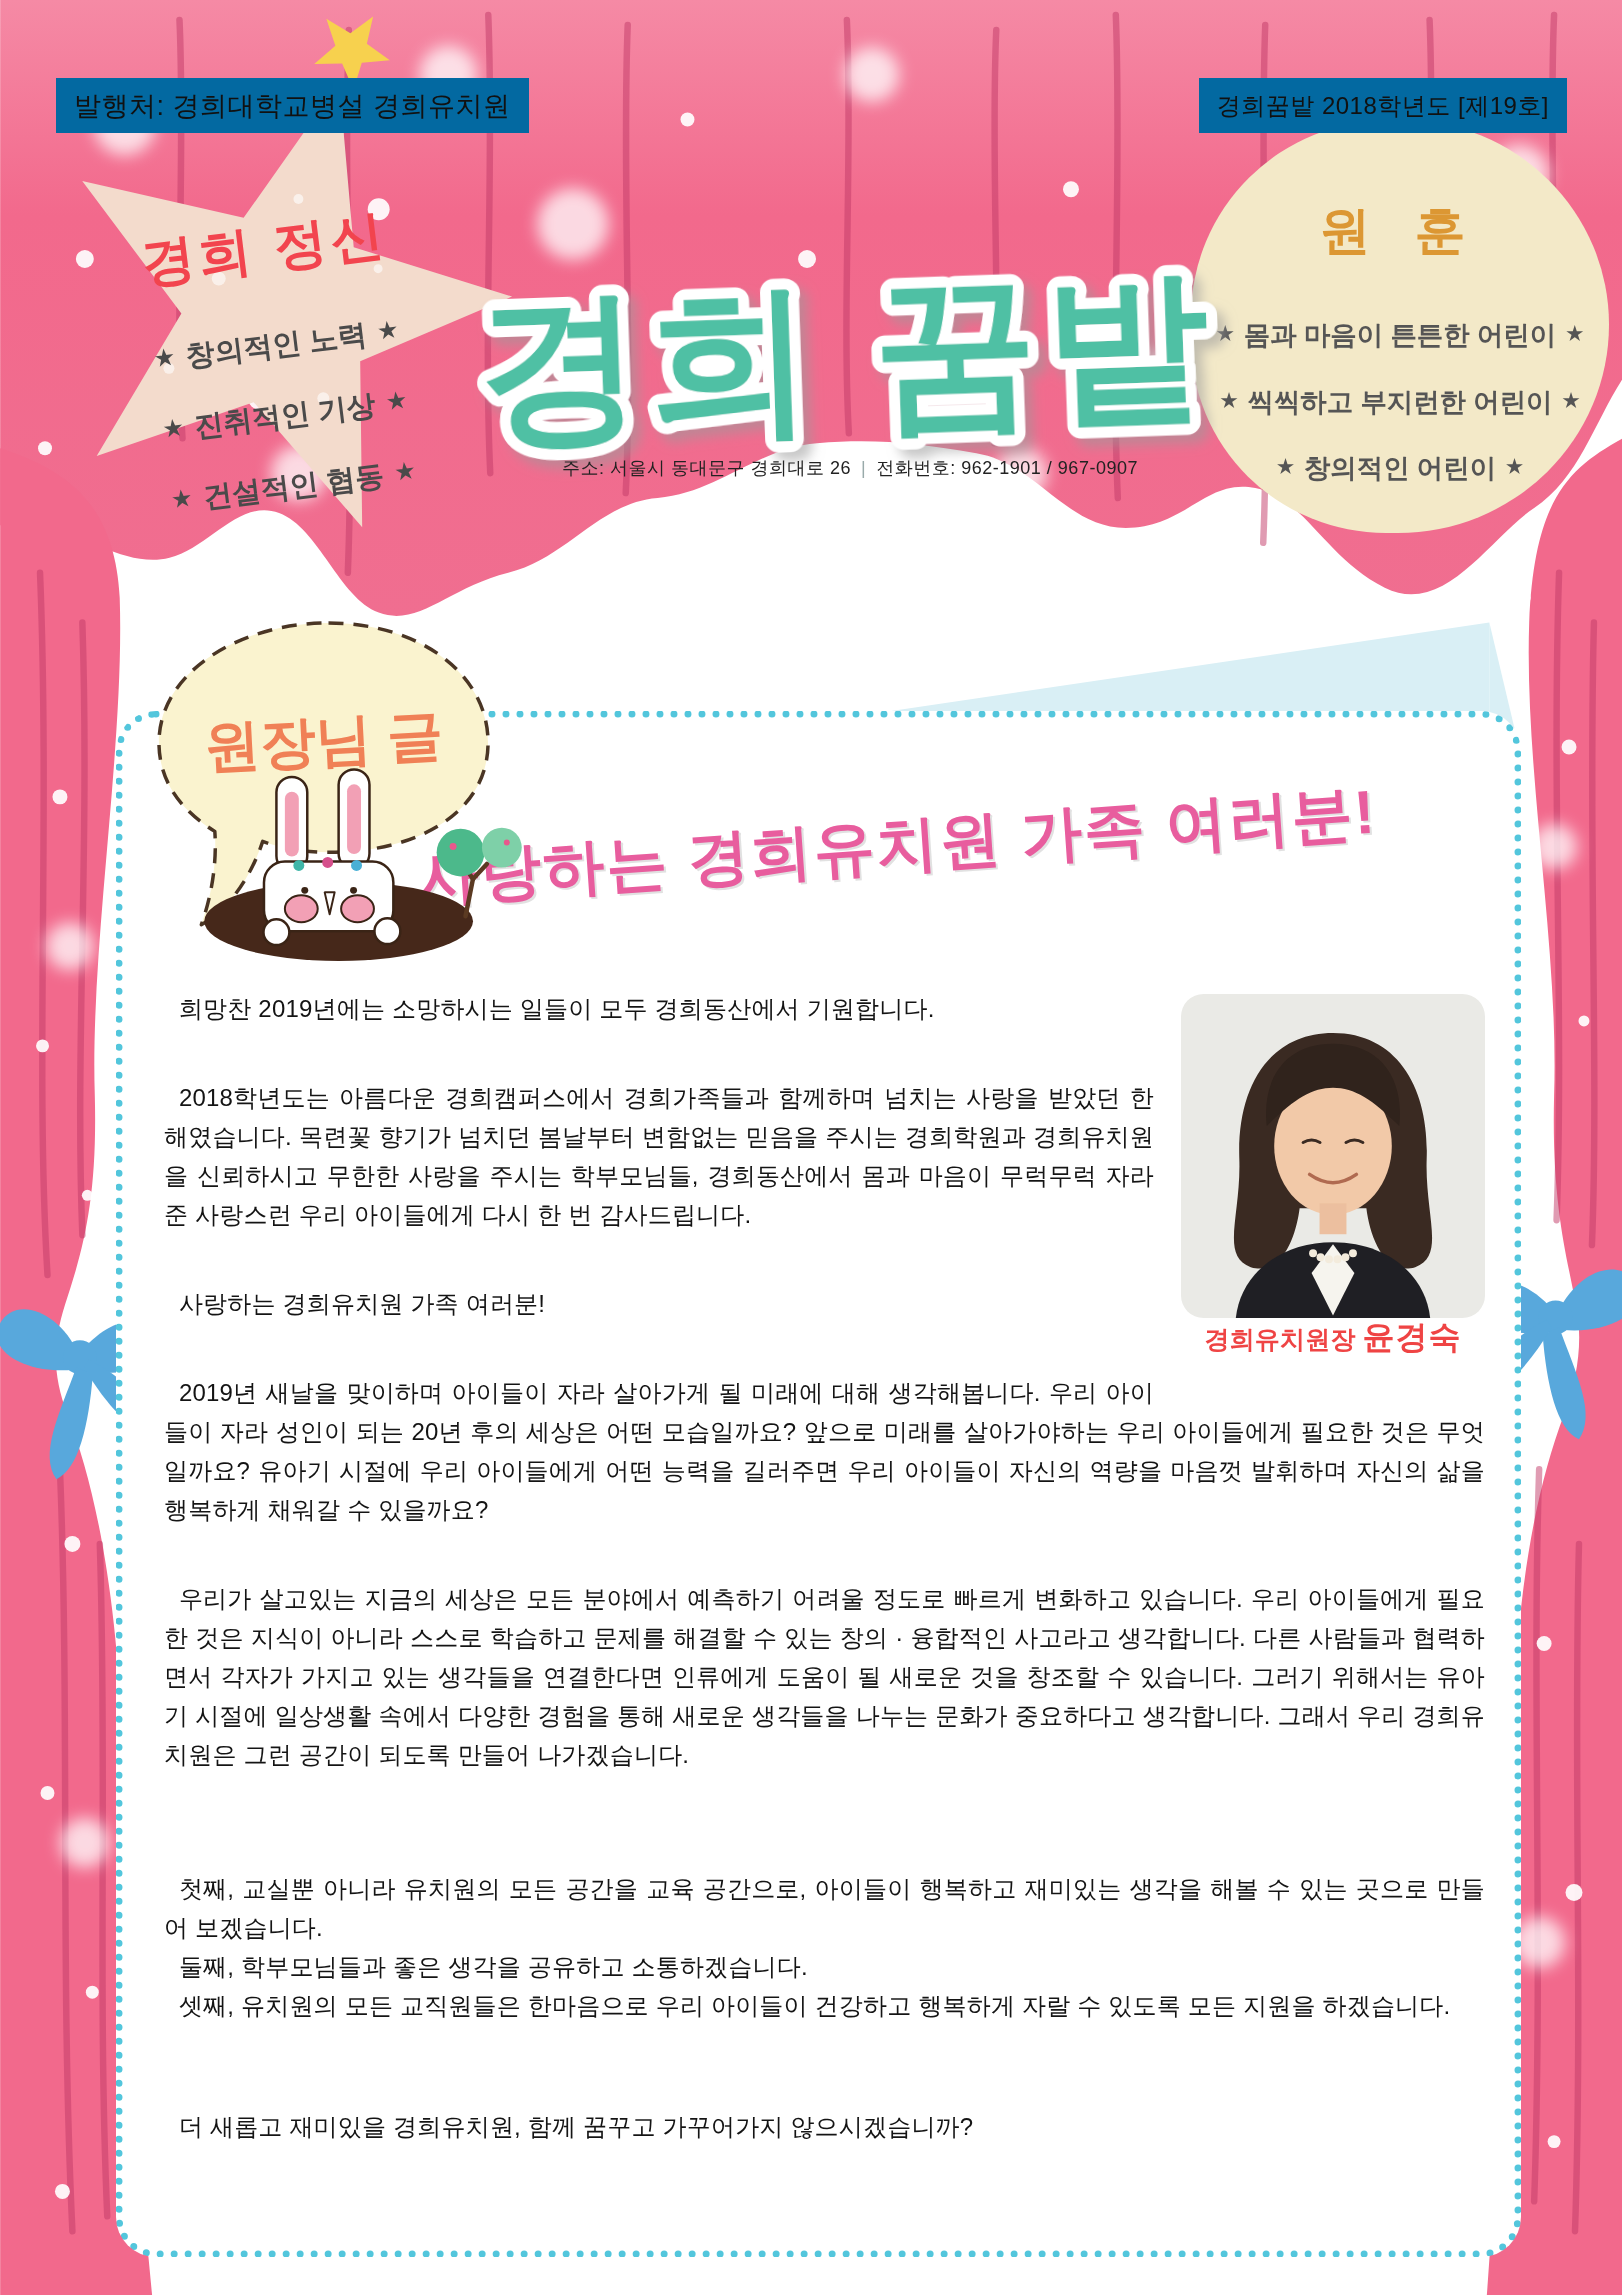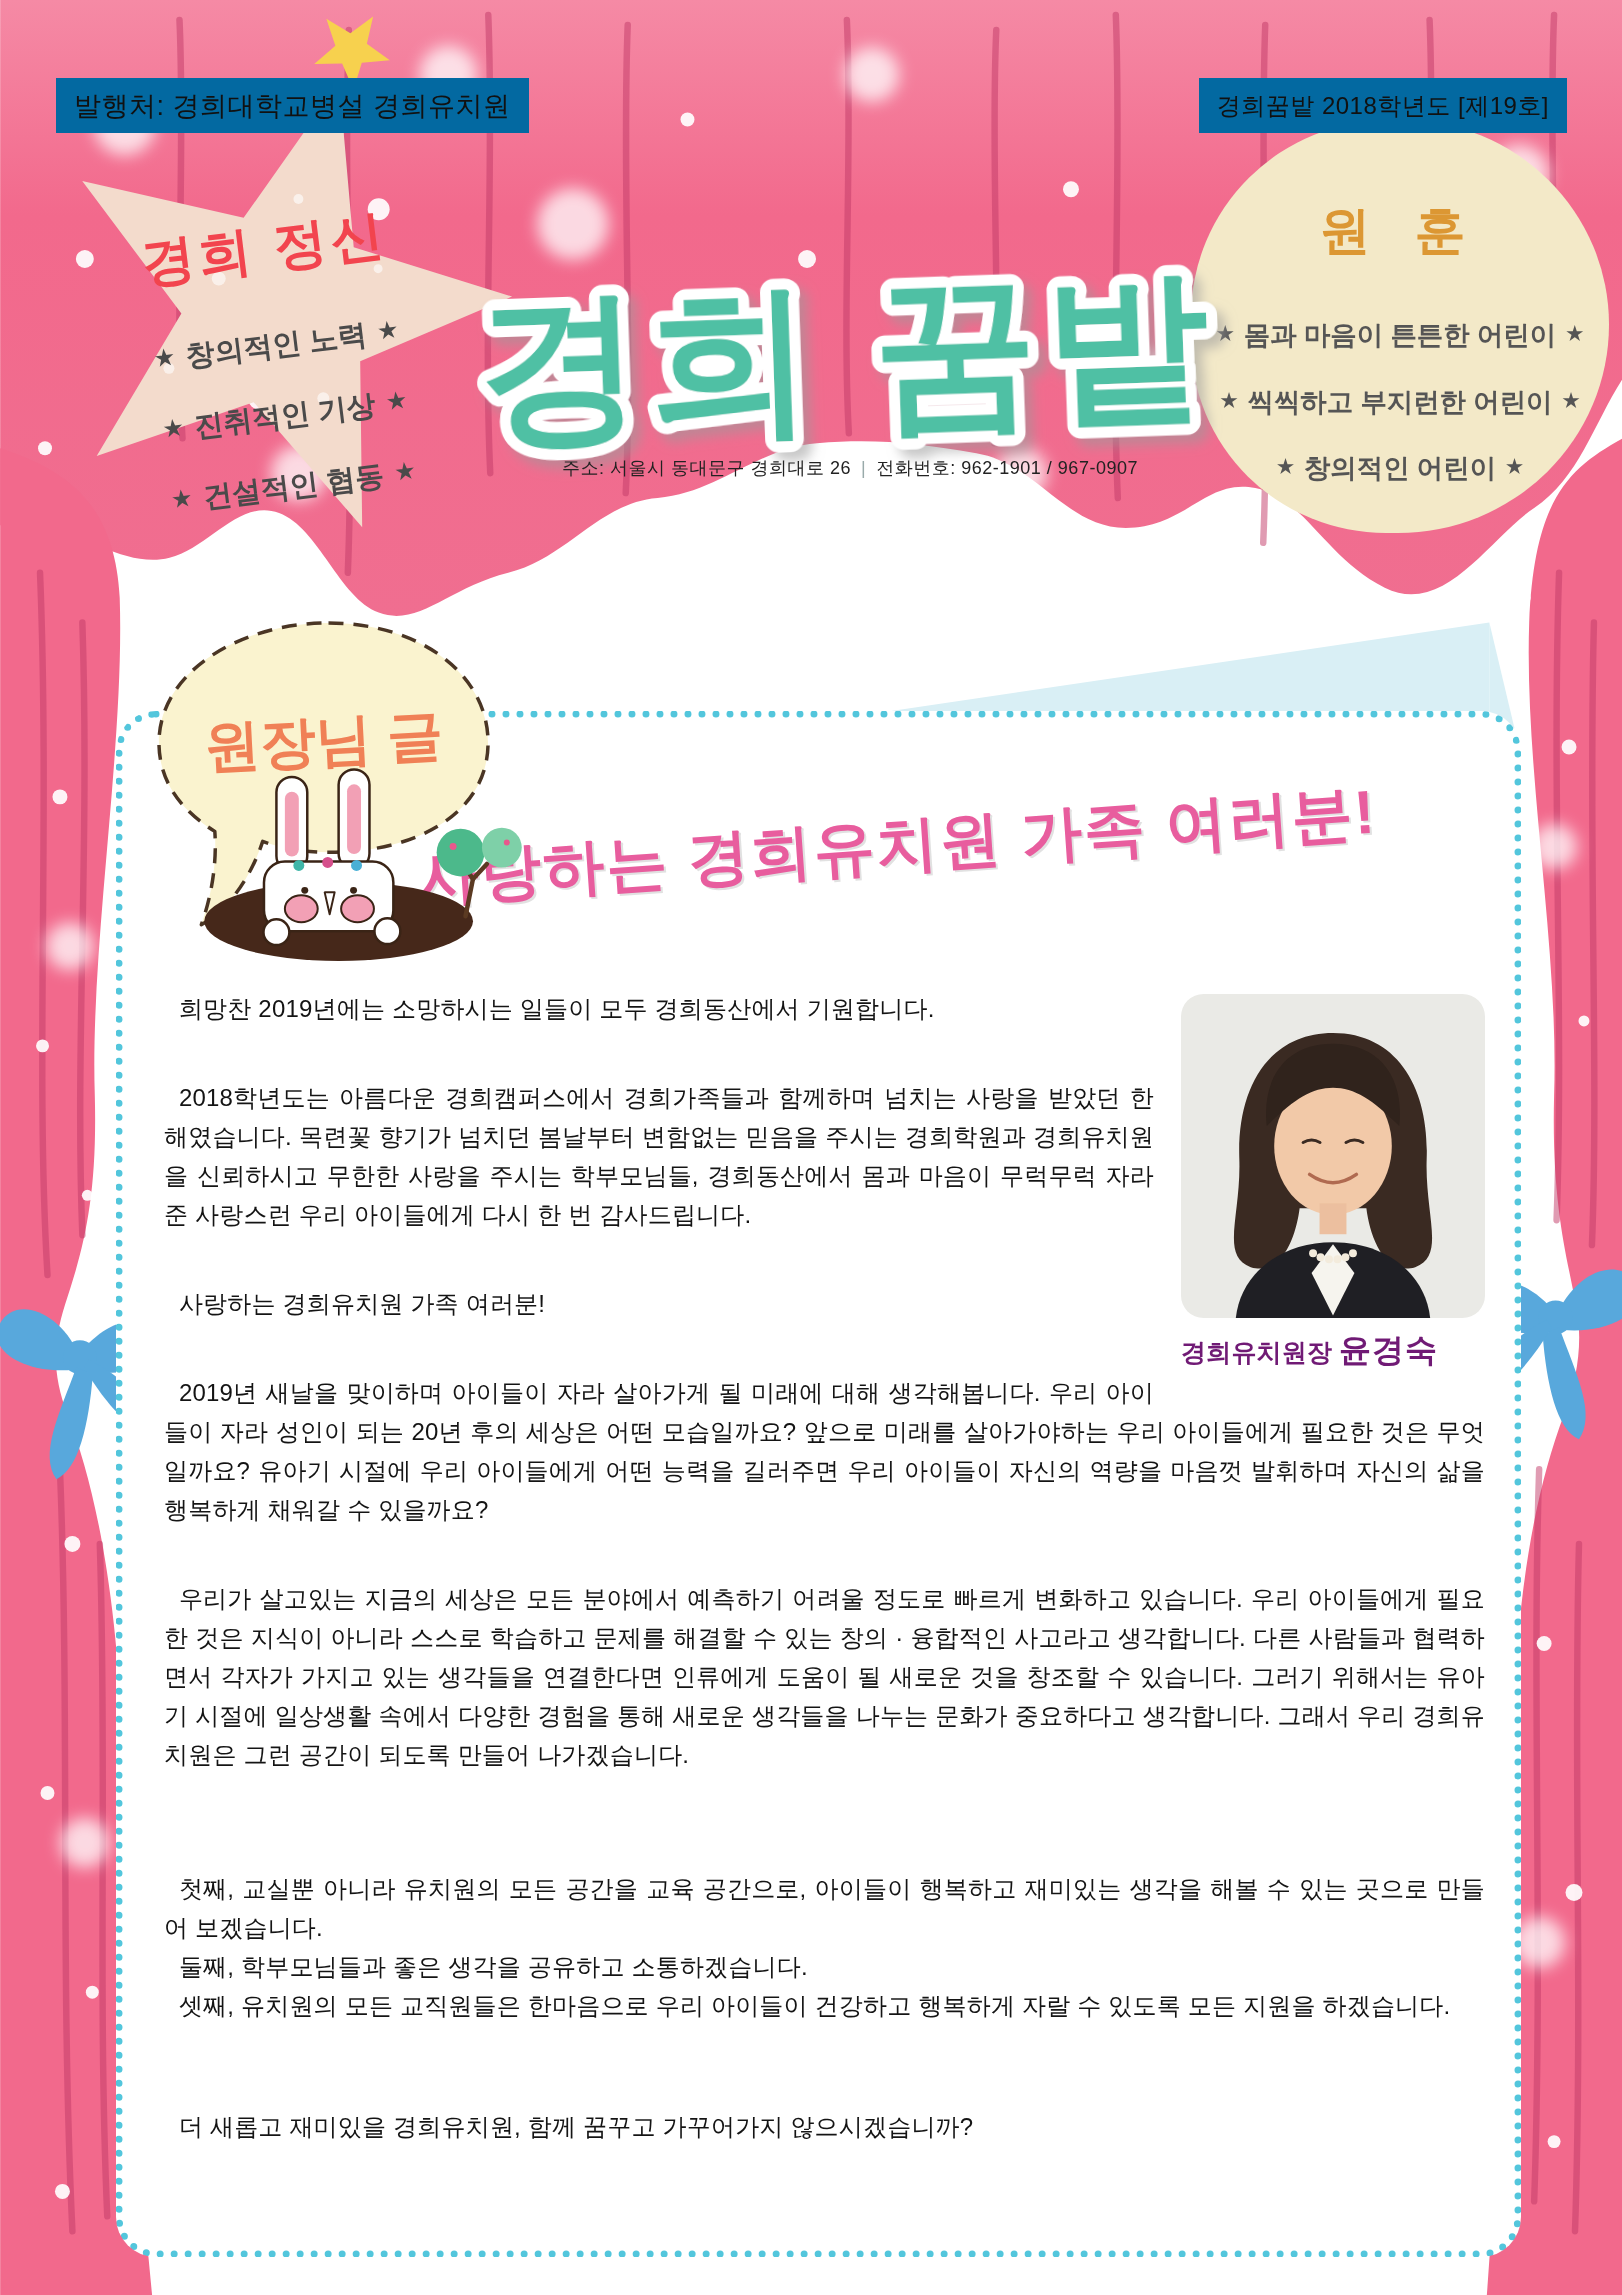--- a/index.html
+++ b/index.html
@@ -52,21 +52,21 @@
   
   .body-text{position:absolute;left:164px;top:989px;width:1321px;z-index:6;font-size:24px;
              line-height:39px;color:#141414;text-align:justify;word-break:break-all;letter-spacing:0.2px;}
   .body-text p{margin:0 0 50px;text-indent:0.62em;}
   .body-text p.seq{margin-bottom:0;}
   .body-text p.gap-lg{margin-bottom:95px;}
   .body-text p.gap-xl{margin-bottom:82px;}
   .body-text p.last{margin-bottom:0;}
   .photo-box{float:right;width:304px;margin:5px 0 27px 27px;}
   .photo-frame{width:304px;height:324px;}
-  .photo-caption{margin-top:13px;text-align:left;color:#701a75;white-space:nowrap;}
+  .photo-caption{text-align:center;color:#ef4444;white-space:nowrap;}
   .photo-caption .role{font-size:25px;font-weight:600;}
   .photo-caption .name{font-size:32px;font-weight:800;letter-spacing:1px;}
 </style>
 </head>
 <body>
 
 <div class="page">
 
   <svg class="abs" style="left:0;top:0;z-index:1;" width="1623" height="2295" viewBox="0 0 3258 4608">
     <defs>

